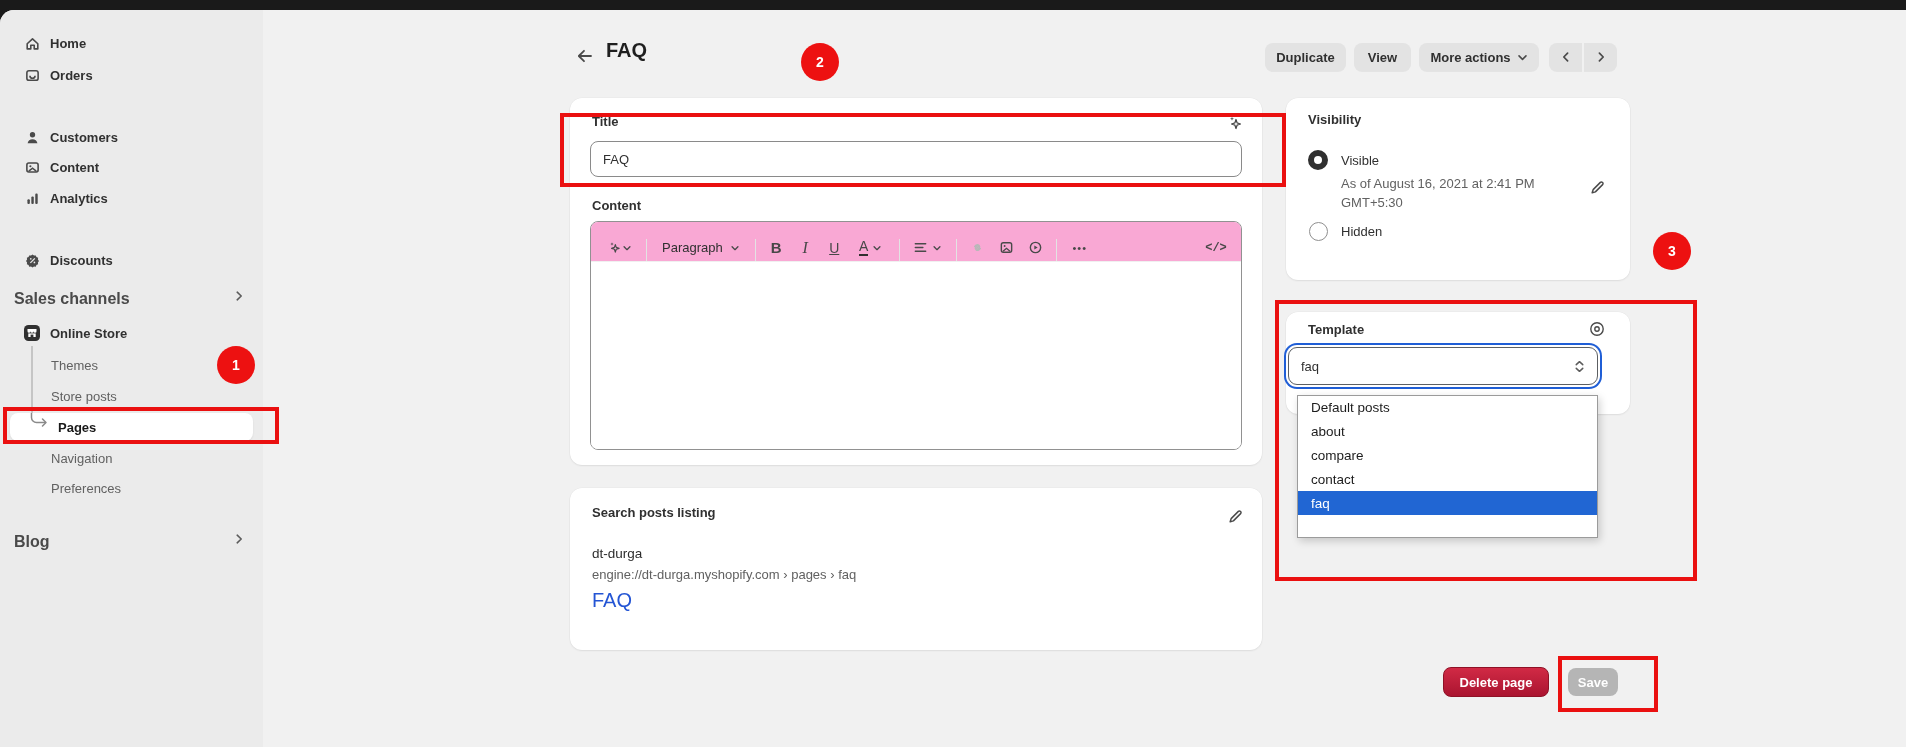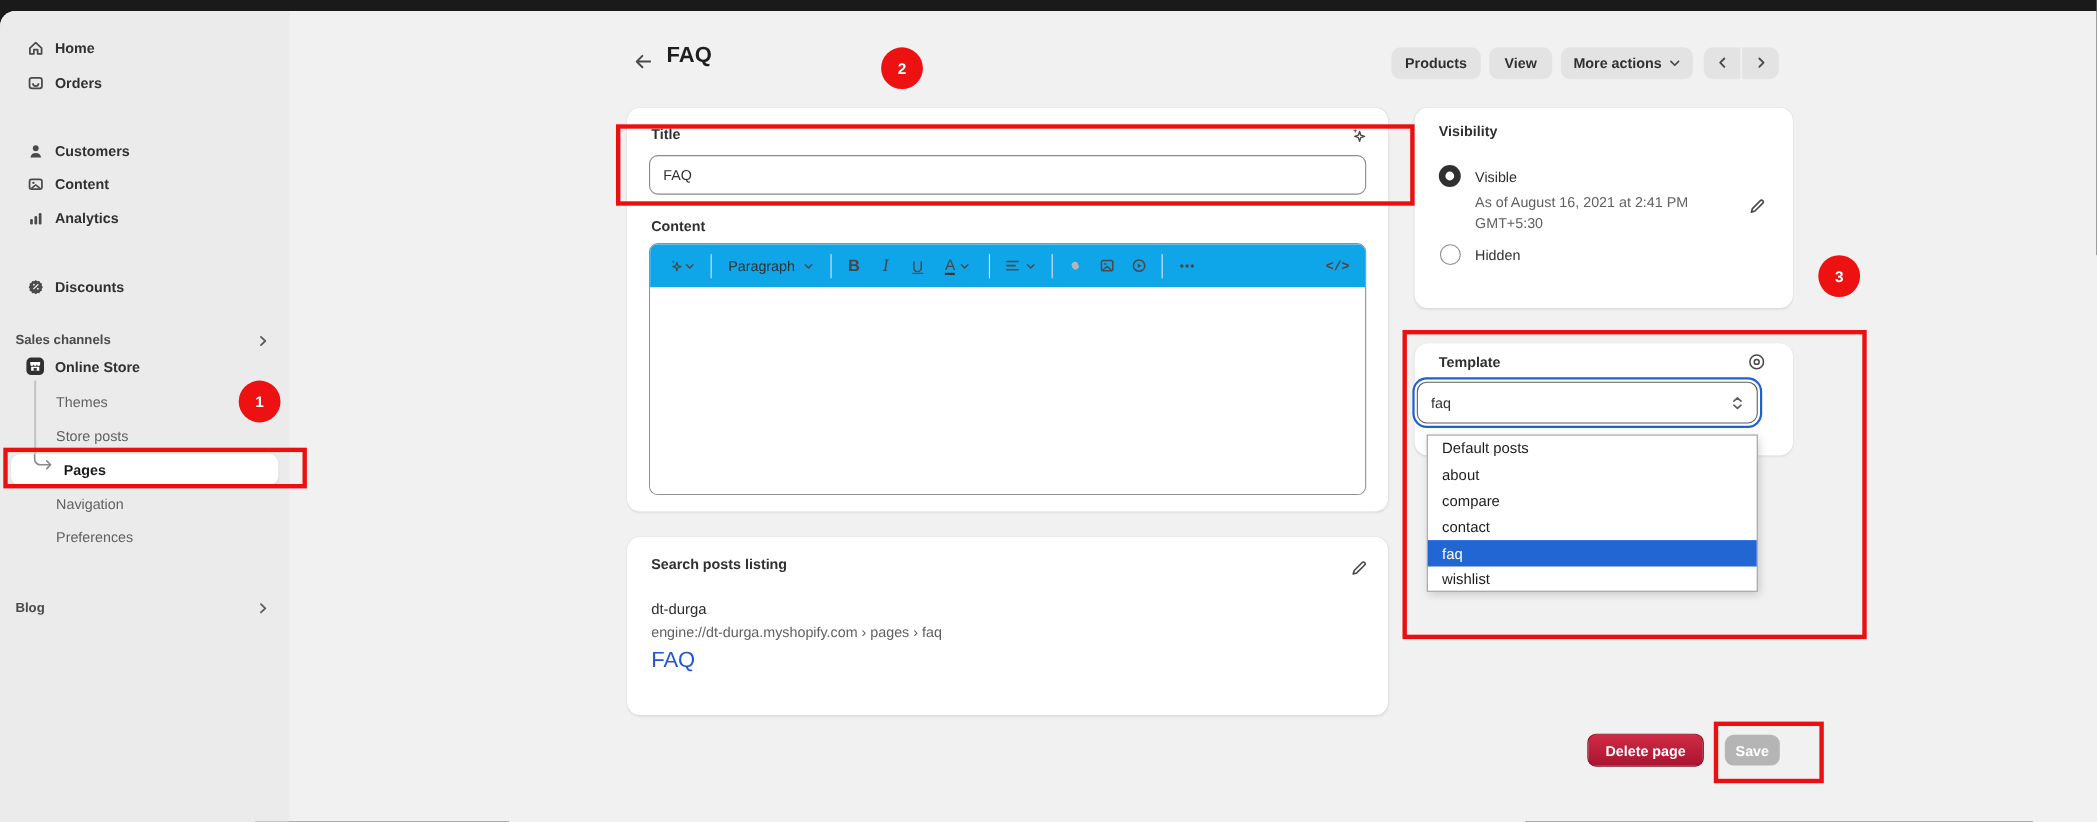--- a/index.html
+++ b/index.html
@@ -6,34 +6,34 @@
   html,body { width:1906px; height:747px; overflow:hidden; }
   body { font-family:"Liberation Sans","DejaVu Sans",sans-serif; font-size:13px; color:#303030; background:#1a1a1a; }
   #app { position:relative; width:1906px; height:718px;text-decoration:underline; }
   .topbar { position:absolute; left:0; top:0; width:1906px; height:10px; background:#1a1a1a; }
   .shell { position:absolute; left:0; top:10px; width:1906px; height:737px; background:#f1f1f1; border-top-left-radius:14px; overflow:hidden; }
   .sidebar { position:absolute; left:0; top:0; width:263px; height:737px; background:#ebebeb; }
   .nav-item { position:absolute; left:10px; width:243px; height:28px; display:flex; align-items:center; gap:9px; padding-left:13px; border-radius:8px; font-weight:700; color:#303030; cursor:pointer; }
   .nav-item .ic { width:18px; height:18px; display:flex; align-items:center; justify-content:center; flex:0 0 18px; }
   .nav-sub { position:absolute; left:10px; width:243px; height:28px; display:flex; align-items:center; padding-left:41px; border-radius:8px; color:#616161; cursor:pointer; }
   .nav-sub.selected { background:#ffffff; color:#1a1a1a; font-weight:700; box-shadow:0 1px 2px rgba(0,0,0,.08); padding-left:48px; }
-  .section-head { position:absolute; left:10px; width:243px; height:26px; display:flex; align-items:flex-end; justify-content:space-between; padding:0 8px 0 4px; color:#4a4a4a; font-weight:700; font-size:12px; }
+  .section-head { position:absolute; left:10px; width:243px; height:26px; display:flex; align-items:flex-start; justify-content:space-between; padding:0 8px 0 4px; color:#4a4a4a; font-weight:700; font-size:16px; }
   svg { display:block; }
   .treeline { position:absolute; left:31px; top:336px; width:1.5px; height:70px; background:#c5c5c5; }
 
   .main-title { position:absolute; left:606px; top:29px; font-size:20px; font-weight:700; color:#1f1f1f; }
   .icon-btn { position:absolute; width:26px; height:26px; display:flex; align-items:center; justify-content:center; border-radius:6px; cursor:pointer; background:transparent; border:none; }
   .btn { position:absolute; height:28px; top:33px; background:#e3e3e3; border:none; border-radius:8px; font-family:inherit; font-size:13px; font-weight:700; color:#303030; display:flex; align-items:center; justify-content:center; gap:6px; cursor:pointer; box-shadow:0 1px 0 rgba(0,0,0,.05); }
 
   .card { position:absolute; background:#ffffff; border-radius:12px; box-shadow:0 1px 2px rgba(0,0,0,.07), 0 0 0 0.5px rgba(0,0,0,.04); }
   .card-label { font-weight:650; color:#303030; }
   .text-input { position:absolute; border:1px solid #8a8a8a; border-radius:8px; background:#fff; font-family:inherit; font-size:13px; color:#303030; padding:0 12px; }
 
   .editor { position:absolute; left:590px; top:211px; width:652px; height:229px; border:1px solid #919191; border-radius:8px; background:#fff; overflow:hidden; }
-  .toolbar { height:40px; display:flex; align-items:center; padding:0 8px; gap:2px; background:#0ea5e9; border-bottom:1px solid #f0f0f0; }
+  .toolbar { height:40px; display:flex; align-items:flex-end; padding:0 8px; gap:2px; background:#f9a8d4; border-bottom:1px solid #f0f0f0; }
   .tb-btn { width:27px; height:27px; border:none; background:transparent; border-radius:6px; display:flex; align-items:center; justify-content:center; cursor:pointer; color:#474747; font-family:inherit; }
   .tb-sep { width:1px; height:22px; background:#e3e3e3; margin:0 5px; }
   .para-btn { height:27px; border:none; background:transparent; border-radius:6px; display:flex; align-items:center; gap:7px; padding:0 8px; font-family:inherit; font-size:13px; color:#303030; cursor:pointer; }
 
   .radio-outer { position:absolute; width:20px; height:20px; border-radius:50%; }
   .radio-on { border:6px solid #303030; background:#fff; }
   .radio-off { border:1.7px solid #8f8f8f; background:#fff; }
 
   .select-box { position:absolute; left:1288px; top:337px; width:310px; height:38px; background:#fff; border:1px solid #5c5f62; border-radius:9px; box-shadow:0 0 0 2px #ffffff, 0 0 0 4px #1f5ed6; display:flex; align-items:center; justify-content:space-between; padding:0 11px 0 12px; cursor:pointer; }
   .dropdown { position:absolute; left:1297px; top:385px; width:301px; height:143px; background:#fff; border:1px solid #9b9b9b; box-shadow:2px 3px 8px rgba(0,0,0,.18); z-index:30; }
@@ -172,21 +172,21 @@
     </aside>
 
     <button class="icon-btn" style="left:572px;top:33px">
       <svg width="20" height="20" viewBox="0 0 20 20">
           <path d="M16 10H4.5M9 4.8 3.8 10 9 15.2" fill="none" stroke="#4a4a4a" stroke-width="1.8" stroke-linecap="round" stroke-linejoin="round"></path>
         </svg>
     </button>
     <h1 class="main-title">FAQ</h1>
 
     <button class="btn" style="left:1265px;width:81px">
-      <span>Products</span>
+      <span>Duplicate</span>
     </button>
     <button class="btn" style="left:1354px;width:57px">
       <span>View</span>
     </button>
     <button class="btn" style="left:1419px;width:120px">
       <span>More actions</span>
       <svg width="11" height="11" viewBox="0 0 12 12">
           <path d="M2.2 4.2 6 8l3.8-3.8" fill="none" stroke="#4a4a4a" stroke-width="1.7" stroke-linecap="round" stroke-linejoin="round"></path>
         </svg>
     </button>
@@ -325,21 +325,20 @@
       <svg width="13" height="15" viewBox="0 0 14 16">
           <path d="M3.5 6 7 2.8 10.5 6M3.5 10 7 13.2 10.5 10" fill="none" stroke="#5c5c5c" stroke-width="1.6" stroke-linecap="round" stroke-linejoin="round"></path>
         </svg>
     </div>
     <div class="dropdown">
       <div class="dd-item">Default posts</div>
       <div class="dd-item">about</div>
       <div class="dd-item">compare</div>
       <div class="dd-item">contact</div>
       <div class="dd-item hl">faq</div>
-      <div class="dd-item">wishlist</div>
     </div>
 
     <button class="delete-btn"><span>Delete page</span></button>
     <button class="save-btn" disabled=""><span>Save</span></button>
 
     <div class="ann-box" style="left:3px;top:397px;width:276px;height:37px"></div>
     <div class="ann-box" style="left:560px;top:103px;width:726px;height:74px"></div>
     <div class="ann-box" style="left:1275px;top:290px;width:422px;height:281px"></div>
     <div class="ann-box" style="left:1558px;top:646px;width:100px;height:56px"></div>
     <div class="ann-circle" style="left:217px;top:336px">1</div>

